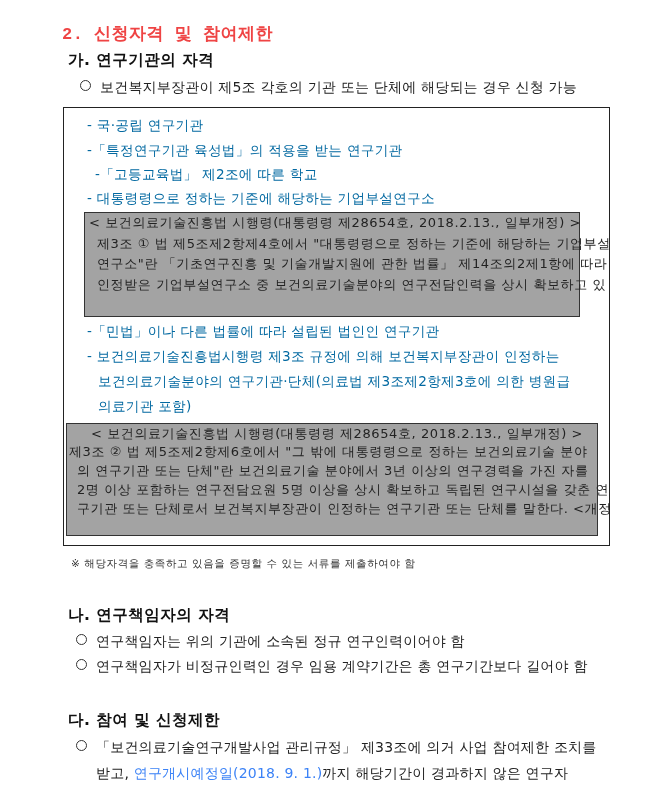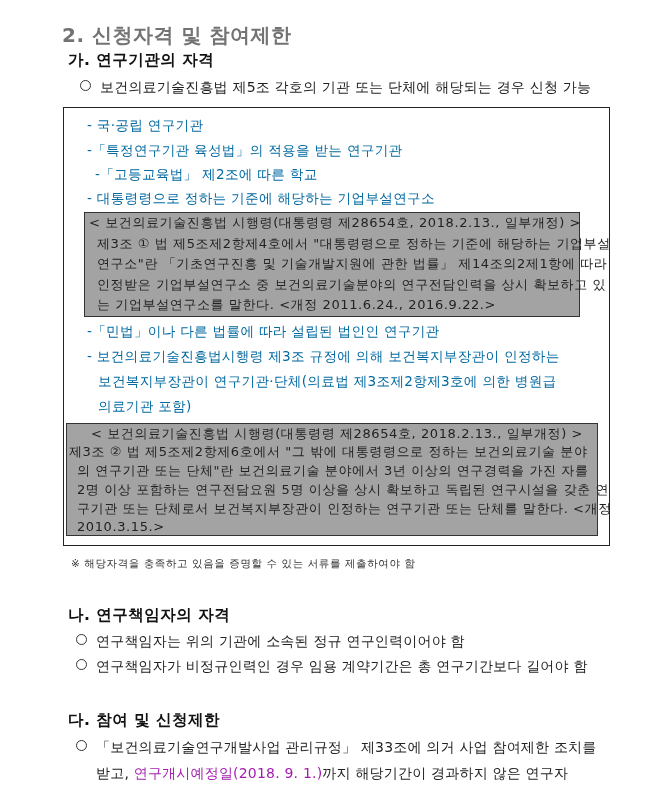--- a/index.html
+++ b/index.html
@@ -2,74 +2,72 @@
 <html><head>
 <meta charset="utf-8">
 <style>
   html, body { margin: 0; padding: 0; background: #ffffff; }
   body {
     width: 650px; height: 799px; position: relative; overflow: hidden;
     font-family: "DejaVu Sans", "Liberation Sans", sans-serif;
     color: #1a1a1a;
   }
   .abs { position: absolute; white-space: nowrap; }
-  .h1 { font-size: 20px; font-weight: bold; color: #737373; letter-spacing: 0.5px; }
+  .h1 { font-size: 17px; font-weight: bold; color: #ef4444; letter-spacing: 0.5px; font-family: Liberation Mono, monospace; }
   .h2 { font-size: 15.5px; font-weight: bold; color: #111; letter-spacing: 0.5px; }
   .bullet { font-size: 14px; color: #222; letter-spacing: 0.2px; }
   .circle { display: inline-block; width: 9px; height: 9px; border: 1.2px solid #333; border-radius: 50%; margin-right: 9px; vertical-align: 1px; }
   .outer-box {
     position: absolute; left: 63px; top: 107px; width: 545px; height: 437px;
     border: 1.6px solid #222; background: #fff;
   }
   .item { font-size: 13.6px; color: #0369a1; letter-spacing: 0.3px; }
   .graybox {
     position: absolute; background: #a3a3a3; border: 1.6px solid #333;
     font-size: 13px; color: #222; line-height: 20.5px; letter-spacing: 0.6px;
   }
   .graybox .ln { white-space: nowrap; display: block; }
   .note { font-size: 10.5px; color: #333; letter-spacing: 0.6px; }
-  .hl { color: #a21caf; }
+  .hl { color: #3b82f6; }
 </style>
 </head>
 <body>
 
 <div class="abs h1" style="left:62px; top:22px;">2. 신청자격 및 참여제한</div>
 
 <div class="abs h2" style="left:68px; top:50px;">가. 연구기관의 자격</div>
 <div class="abs bullet" style="left:80px; top:79px;">
-  <span class="circle"></span><span>보건의료기술진흥법 제5조 각호의 기관 또는 단체에 해당되는 경우 신청 가능</span>
+  <span class="circle"></span><span>보건복지부장관이 제5조 각호의 기관 또는 단체에 해당되는 경우 신청 가능</span>
 </div>
 
 <div class="outer-box"></div>
 
 <div class="abs item" style="left:87px; top:117px;">- 국·공립 연구기관</div>
 <div class="abs item" style="left:87px; top:142px;">-「특정연구기관 육성법」의 적용을 받는 연구기관</div>
 <div class="abs item" style="left:95px; top:166px;">-「고등교육법」 제2조에 따른 학교</div>
 <div class="abs item" style="left:87px; top:190px;">- 대통령령으로 정하는 기준에 해당하는 기업부설연구소</div>
 
 <div class="graybox" style="left:84px; top:212px; width:490px; height:103px; padding:0 0 0 4px;">
   <span class="ln" style="margin-left:0;">&lt; 보건의료기술진흥법 시행령(대통령령 제28654호, 2018.2.13., 일부개정) &gt;</span>
   <span class="ln" style="margin-left:8px;">제3조 ① 법 제5조제2항제4호에서 "대통령령으로 정하는 기준에 해당하는 기업부설</span>
   <span class="ln" style="margin-left:8px;">연구소"란 「기초연구진흥 및 기술개발지원에 관한 법률」 제14조의2제1항에 따라</span>
   <span class="ln" style="margin-left:8px;">인정받은 기업부설연구소 중 보건의료기술분야의 연구전담인력을 상시 확보하고 있</span>
-  <span class="ln" style="margin-left:8px;">는 기업부설연구소를 말한다. &lt;개정 2011.6.24., 2016.9.22.&gt;</span>
 </div>
 
 <div class="abs item" style="left:87px; top:323px;">-「민법」이나 다른 법률에 따라 설립된 법인인 연구기관</div>
 <div class="abs item" style="left:87px; top:348px;">- 보건의료기술진흥법시행령 제3조 규정에 의해 보건복지부장관이 인정하는</div>
-<div class="abs item" style="left:98px; top:373px;">보건복지부장관이 연구기관·단체(의료법 제3조제2항제3호에 의한 병원급</div>
+<div class="abs item" style="left:98px; top:373px;">보건의료기술분야의 연구기관·단체(의료법 제3조제2항제3호에 의한 병원급</div>
 <div class="abs item" style="left:98px; top:398px;">의료기관 포함)</div>
 
 <div class="graybox" style="left:66px; top:423px; width:528px; height:111px; padding:0 0 0 2px;">
   <span class="ln" style="margin-left:22px; line-height:16px; padding-top:2px;">&lt; 보건의료기술진흥법 시행령(대통령령 제28654호, 2018.2.13., 일부개정) &gt;</span>
   <span class="ln" style="line-height:19px;">제3조 ② 법 제5조제2항제6호에서 "그 밖에 대통령령으로 정하는 보건의료기술 분야</span>
   <span class="ln" style="margin-left:8px; line-height:19px;">의 연구기관 또는 단체"란 보건의료기술 분야에서 3년 이상의 연구경력을 가진 자를</span>
   <span class="ln" style="margin-left:8px; line-height:19px;">2명 이상 포함하는 연구전담요원 5명 이상을 상시 확보하고 독립된 연구시설을 갖춘 연</span>
   <span class="ln" style="margin-left:8px; line-height:19px;">구기관 또는 단체로서 보건복지부장관이 인정하는 연구기관 또는 단체를 말한다. &lt;개정</span>
-  <span class="ln" style="margin-left:8px; line-height:17px;">2010.3.15.&gt;</span>
 </div>
 
 <div class="abs note" style="left:71px; top:557px;">※ 해당자격을 충족하고 있음을 증명할 수 있는 서류를 제출하여야 함</div>
 
 <div class="abs h2" style="left:68px; top:605px;">나. 연구책임자의 자격</div>
 <div class="abs bullet" style="left:76px; top:633px;">
   <span class="circle"></span><span>연구책임자는 위의 기관에 소속된 정규 연구인력이어야 함</span>
 </div>
 <div class="abs bullet" style="left:76px; top:658px;">
   <span class="circle"></span><span>연구책임자가 비정규인력인 경우 임용 계약기간은 총 연구기간보다 길어야 함</span>

